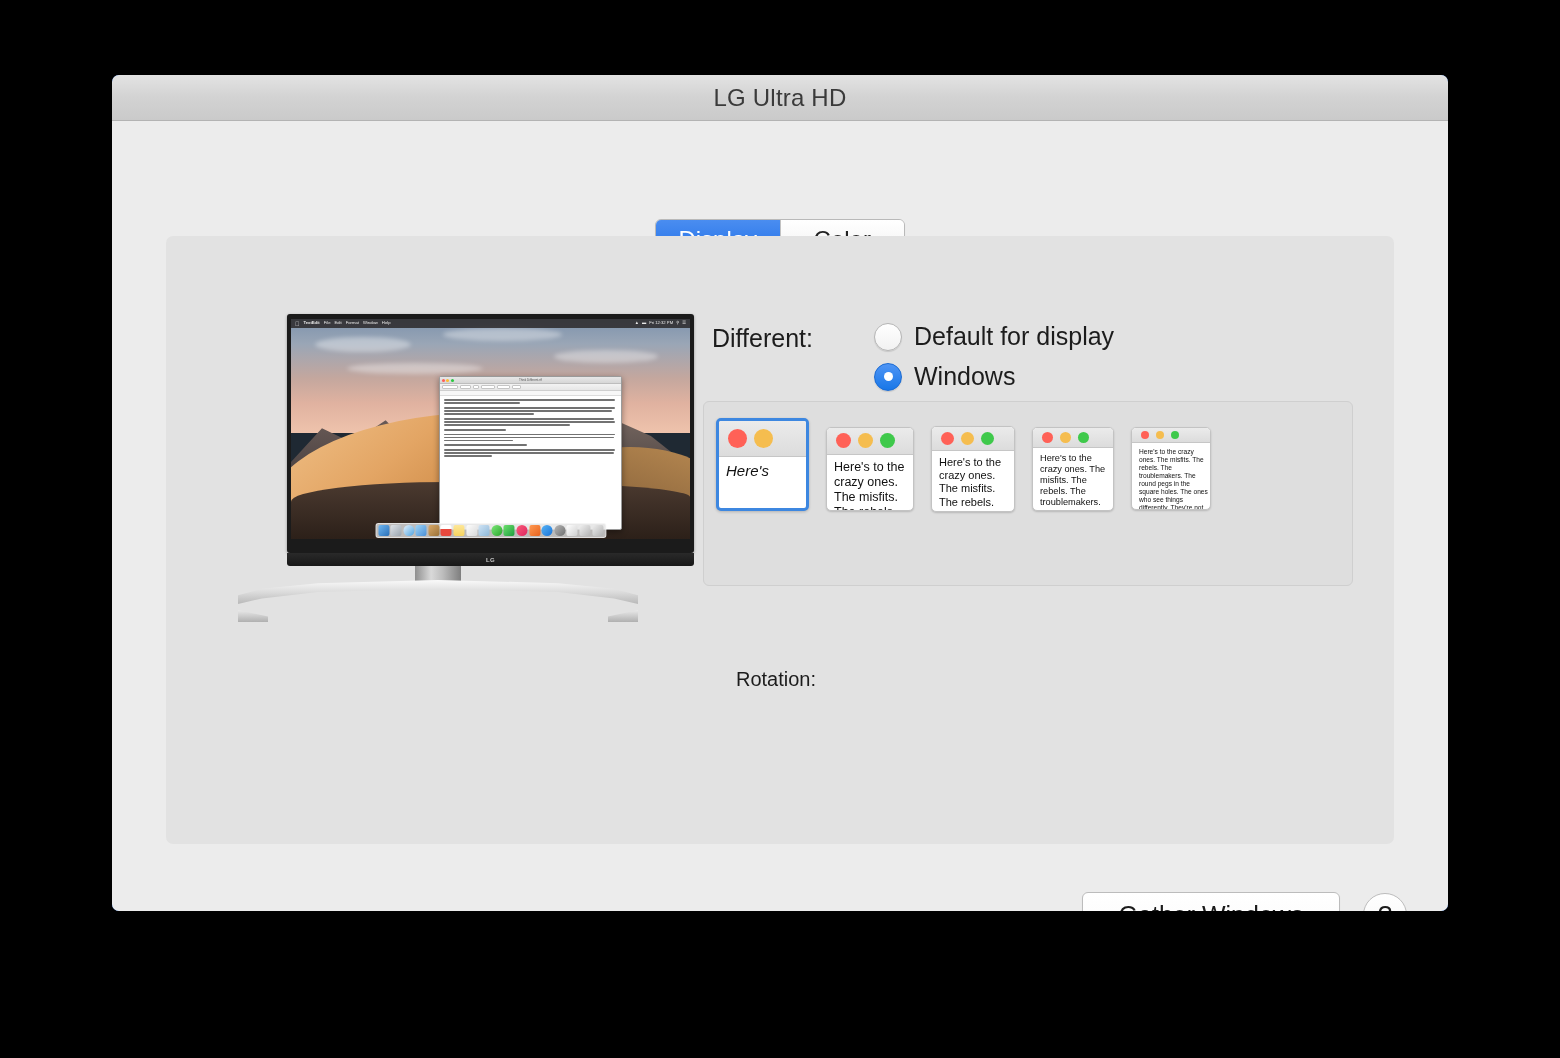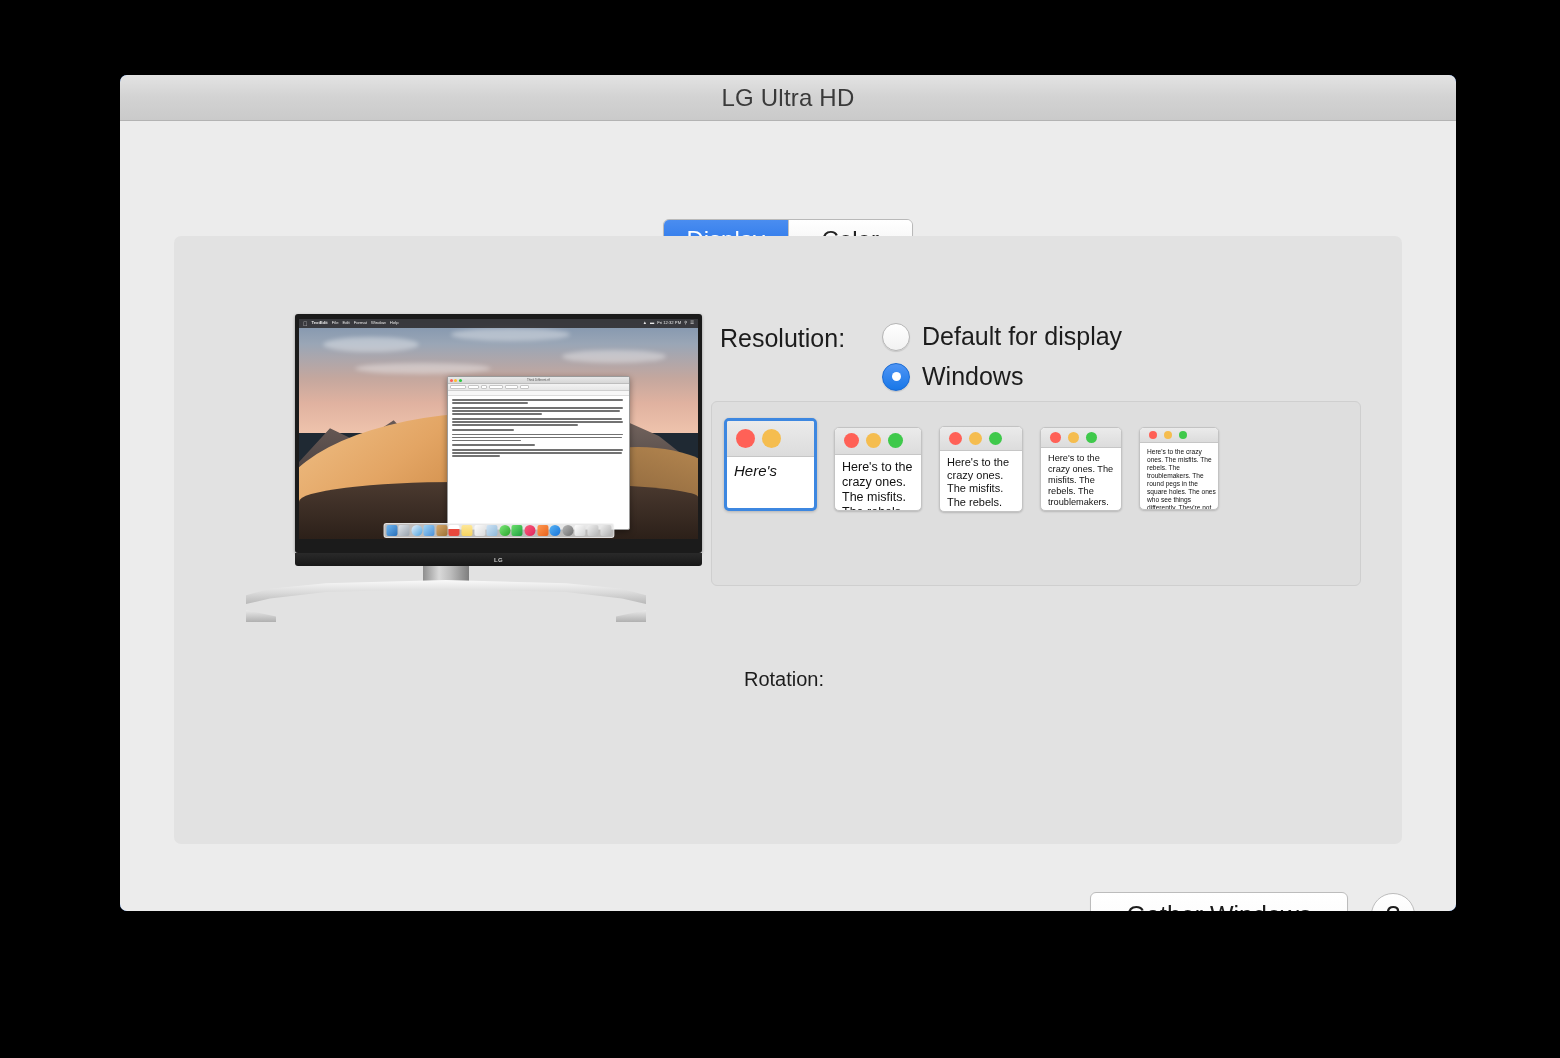--- a/index.html
+++ b/index.html
@@ -6,21 +6,21 @@
   html, body {
     width: 1560px; height: 1058px;
     background: #000;
     font-family: "Liberation Sans", sans-serif;
     overflow: hidden;
   }
 
   
   .window {
     position: absolute;
-    left: 120px; top: 75px;
+    left: 112px; top: 75px;
     width: 1336px; height: 836px;
     background: #3b82f6;
     border-radius: 7px;
     box-shadow: 0 2px 14px rgba(0,0,0,.45);
     overflow: hidden;
   }
   .titlebar {
     height: 46px;
     background: linear-gradient(to bottom, #e3e3e3 0%, #d3d3d3 48%, #cacaca 100%);
     border-bottom: 1px solid #b3b3b3;
@@ -488,21 +488,21 @@
           <span class="lg-logo">LG</span>
         </div>
         <div class="neck"></div>
         <div class="stand">
           <div class="stand-arc"></div>
           <div class="stand-foot left"></div>
           <div class="stand-foot right"></div>
         </div>
       </div>
 
-      <div class="res-label">Resolution:</div>
+      <div class="res-label">Different:</div>
 
       <div class="radio-row r1">
         <span class="radio"></span>
         <span class="radio-text">Default for display</span>
       </div>
 
       <div class="radio-row r2">
         <span class="radio on"></span>
         <span class="radio-text">Windows</span>
       </div>

